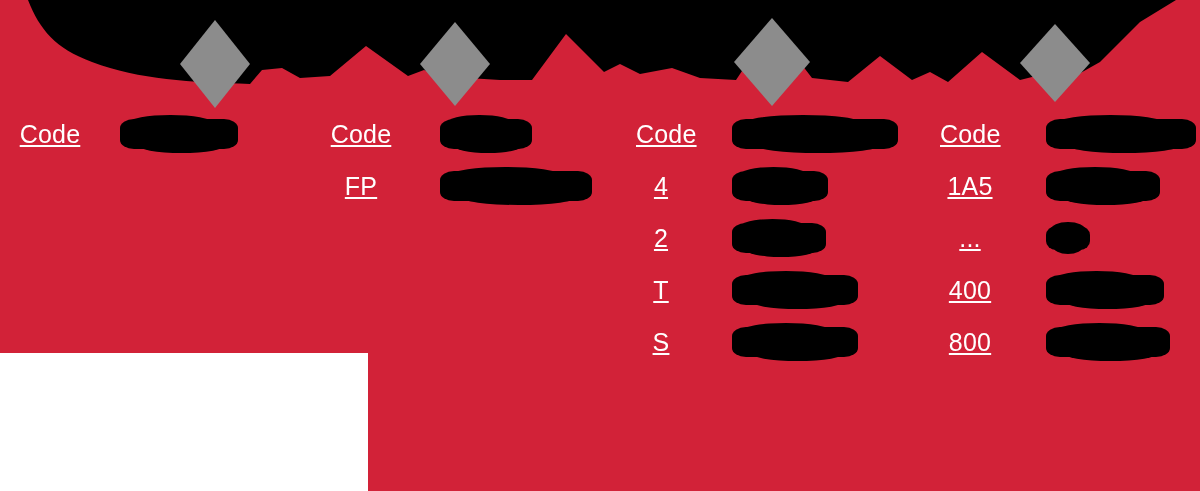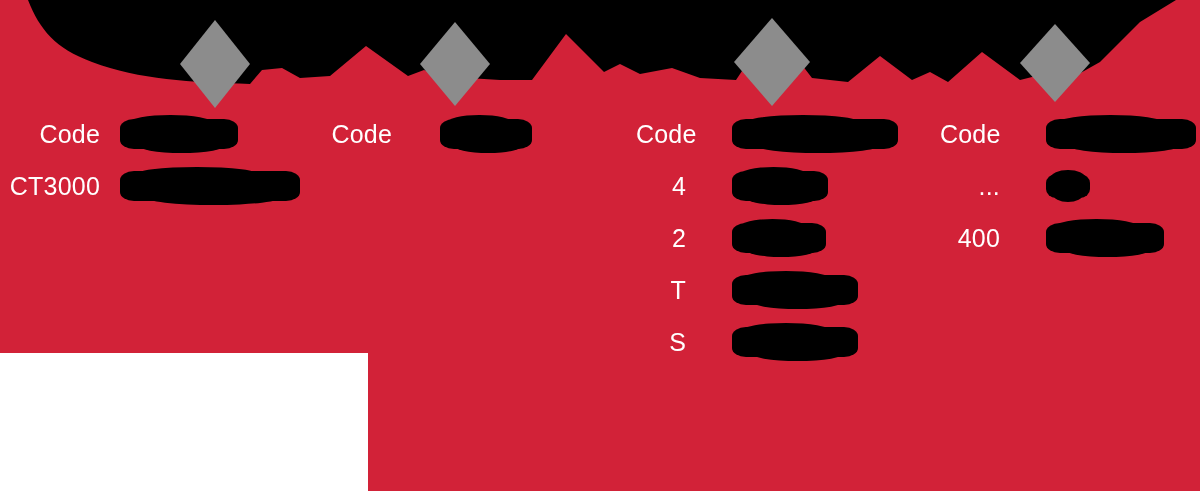--- a/index.html
+++ b/index.html
@@ -42,22 +42,23 @@
     display: flex;
     align-items: center;
     height: 52px;
   }
   .code-cell {
     color: #ffffff;
     font-size: 25px;
     line-height: 1;
     letter-spacing: 0.2px;
     white-space: nowrap;
-    text-align: right;
+    text-align: center;
     padding-right: 6px;
+    text-decoration: underline;
   }
   .value-cell {
     display: flex;
     align-items: center;
     padding-left: 10px;
   }
   
   .redaction {
     display: inline-block;
     height: 30px;
@@ -135,35 +136,35 @@
 
   <div id="white-block"></div>
 
   <div class="column" id="col-1">
     <div class="col-row">
       <div class="code-cell">Code</div>
       <div class="value-cell">
         <span class="redaction" style="width:118px"></span>
       </div>
     </div>
-    <div class="col-row">
-      <div class="code-cell">CT3000</div>
-      <div class="value-cell">
-        <span class="redaction" style="width:180px"></span>
-      </div>
-    </div>
   </div>
 
   <div class="column" id="col-2">
     <div class="col-row">
       <div class="code-cell">Code</div>
       <div class="value-cell">
         <span class="redaction" style="width:92px"></span>
       </div>
     </div>
+    <div class="col-row">
+      <div class="code-cell">FP</div>
+      <div class="value-cell">
+        <span class="redaction" style="width:152px"></span>
+      </div>
+    </div>
   </div>
 
   <div class="column" id="col-3">
     <div class="col-row">
       <div class="code-cell">Code</div>
       <div class="value-cell">
         <span class="redaction" style="width:166px"></span>
       </div>
     </div>
     <div class="col-row">
@@ -193,26 +194,38 @@
   </div>
 
   <div class="column" id="col-4">
     <div class="col-row">
       <div class="code-cell">Code</div>
       <div class="value-cell">
         <span class="redaction" style="width:150px"></span>
       </div>
     </div>
     <div class="col-row">
+      <div class="code-cell">1A5</div>
+      <div class="value-cell">
+        <span class="redaction" style="width:114px"></span>
+      </div>
+    </div>
+    <div class="col-row">
       <div class="code-cell">...</div>
       <div class="value-cell">
         <span class="redaction r-tiny" style="width:44px;height:24px"></span>
       </div>
     </div>
     <div class="col-row">
       <div class="code-cell">400</div>
       <div class="value-cell">
         <span class="redaction" style="width:118px"></span>
       </div>
     </div>
+    <div class="col-row">
+      <div class="code-cell">800</div>
+      <div class="value-cell">
+        <span class="redaction" style="width:124px"></span>
+      </div>
+    </div>
   </div>
 
 </div>
 
 </body></html>

